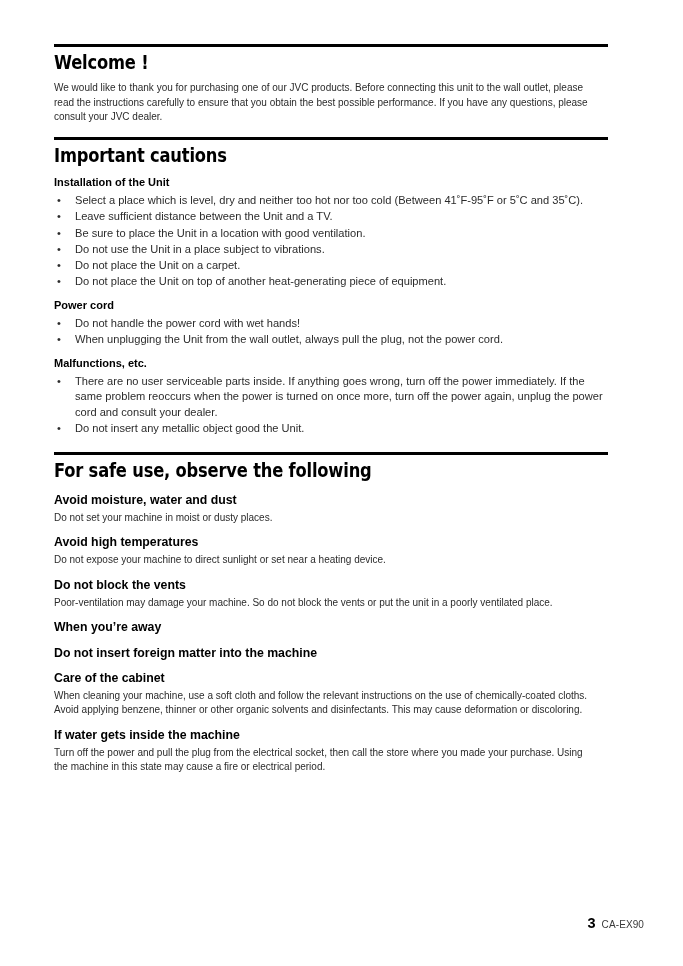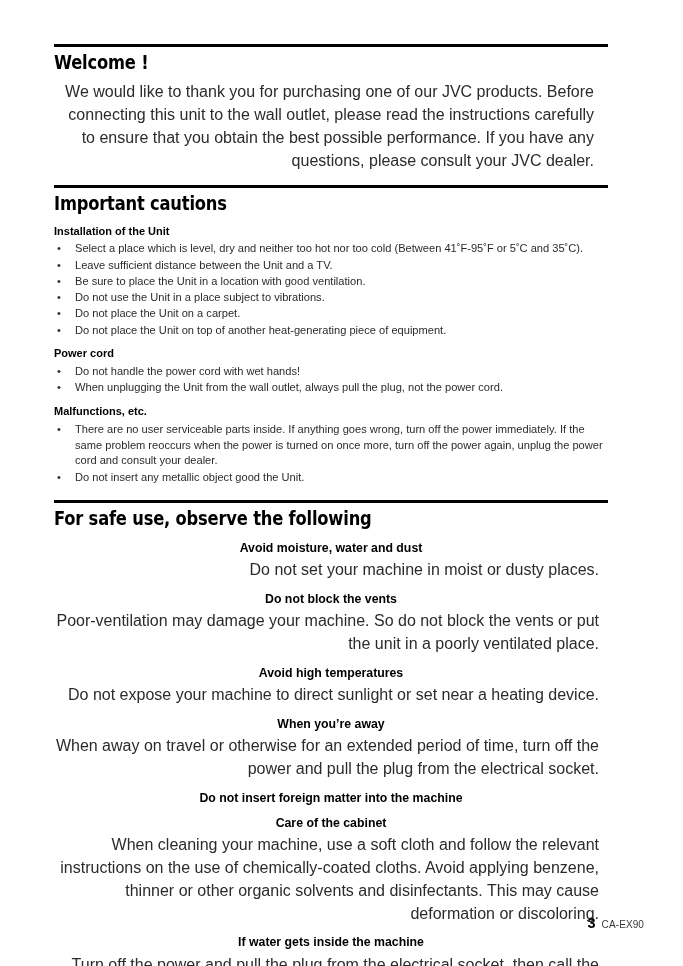--- a/index.html
+++ b/index.html
@@ -46,31 +46,29 @@
   .subhead {
     font-weight: bold;
     font-size: 11px;
     color: #000000;
     margin: 9px 0 3px 0;
     line-height: 1.25;
   }
   .subhead.large {
     font-size: 12.3px;
     margin: 10px 0 3px 0;
-    text-align: center;
   }
 
   
   .body-text {
-    font-size: 16px;
+    font-size: 10px;
     line-height: 1.42;
     color: #2b2b2b;
     margin: 0 0 2px 0;
     max-width: 545px;
-    text-align: right;
   }
   .intro {
     margin: 1px 0 0 0;
     max-width: 540px;
   }
 
   
   ul.bullets {
     list-style: none;
     margin: 2px 0 2px 0;
@@ -199,32 +197,31 @@
   <div>
     <div class="rule"></div>
     <div class="section-title">For safe use, observe the following</div>
 
     <div>
       <div class="subhead large">Avoid moisture, water and dust</div>
       <p class="body-text">Do not set your machine in moist or dusty places.</p>
     </div>
 
     <div>
+      <div class="subhead large">Avoid high temperatures</div>
+      <p class="body-text">Do not expose your machine to direct sunlight or set near a heating device.</p>
+    </div>
+
+    <div>
       <div class="subhead large">Do not block the vents</div>
       <p class="body-text">Poor-ventilation may damage your machine.  So do not block the vents or put the unit in a poorly ventilated place.</p>
     </div>
 
     <div>
-      <div class="subhead large">Avoid high temperatures</div>
-      <p class="body-text">Do not expose your machine to direct sunlight or set near a heating device.</p>
-    </div>
-
-    <div>
       <div class="subhead large">When you’re away</div>
-      <p class="body-text">When away on travel or otherwise for an extended period of time, turn off the power and pull the plug from the electrical socket.</p>
     </div>
 
     <div>
       <div class="subhead large">Do not insert foreign matter into the machine</div>
     </div>
 
     <div>
       <div class="subhead large">Care of the cabinet</div>
       <p class="body-text">When cleaning your machine, use a soft cloth and follow the relevant instructions on the use of chemically-coated cloths.  Avoid applying benzene, thinner or other organic solvents and disinfectants.  This may cause deformation or discoloring.</p>
     </div>

